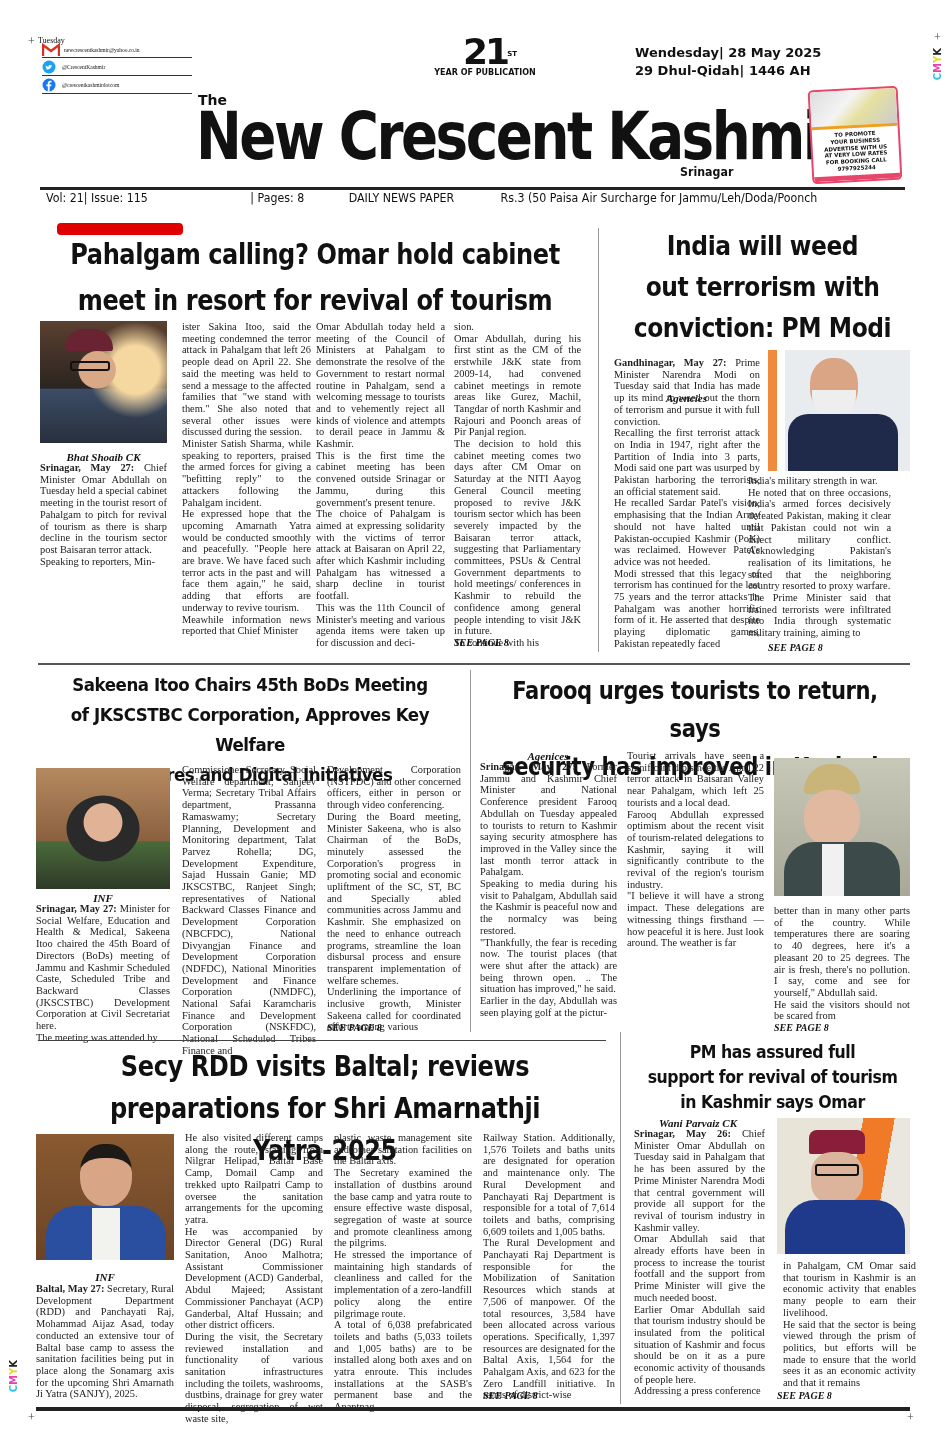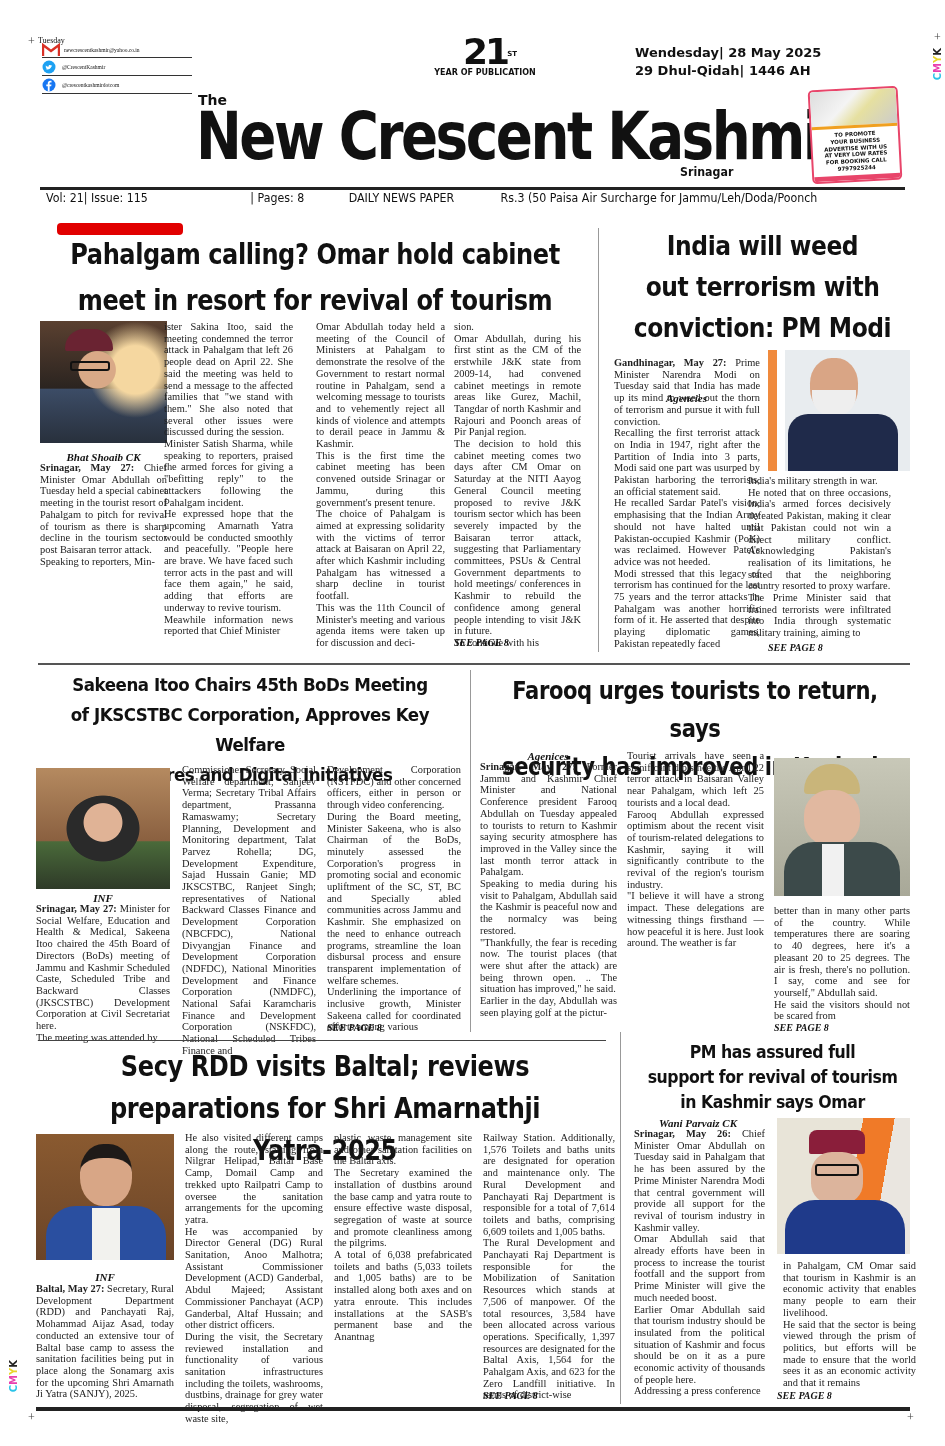--- a/index.html
+++ b/index.html
@@ -99,21 +99,21 @@
 
 <div class="abs photo" style="left:40px;top:321px;width:127px;height:122px;background:radial-gradient(circle at 45% 40%,#d9a987 0 18%,transparent 19%),radial-gradient(circle at 75% 40%,#f5d7a0 0 20%,transparent 40%),linear-gradient(180deg,#5a4030 0%,#2b2420 55%,#3c4c66 56%,#28303c 100%);">
   <div style="position:absolute;left:25px;top:8px;width:48px;height:22px;background:#6a2332;border-radius:20px 20px 3px 3px;"></div>
   <div style="position:absolute;left:30px;top:40px;width:40px;height:10px;border:2px solid #111;border-radius:3px;"></div>
 </div>
 <div class="abs byline" style="left:40px;top:451px;width:127px;">Bhat Shoaib CK</div>
 <div class="abs txt" style="left:40px;top:462px;width:127px;">
   <p><span class="dateline">Srinagar, May 27:</span><span> Chief Minister Omar Abdullah on Tuesday held a special cabinet meeting in the tourist resort of Pahalgam to pitch for revival of tourism as there is sharp decline in the tourism sector post Baisaran terror attack.</span></p>
   <p>Speaking to reporters, Min-</p>
 </div>
-<div class="abs txt" style="left:164px;top:321px;width:129px;">
+<div class="abs txt" style="left:182px;top:321px;width:129px;">
   <p>ister Sakina Itoo, said the meeting condemned the terror attack in Pahalgam that left 26 people dead on April 22. She said the meeting was held to send a message to the affected families that "we stand with them." She also noted that several other issues were discussed during the session.</p>
   <p>Minister Satish Sharma, while speaking to reporters, praised the armed forces for giving a "befitting reply" to the attackers following the Pahalgam incident.</p>
   <p>He expressed hope that the upcoming Amarnath Yatra would be conducted smoothly and peacefully. "People here are brave. We have faced such terror acts in the past and will face them again," he said, adding that efforts are underway to revive tourism.</p>
   <p>Meawhile information news reported that Chief Minister</p>
 </div>
 <div class="abs txt" style="left:316px;top:321px;width:129px;">
   <p>Omar Abdullah today held a meeting of the Council of Ministers at Pahalgam to demonstrate the resolve of the Government to restart normal routine in Pahalgam, send a welcoming message to tourists and to vehemently reject all kinds of violence and attempts to derail peace in Jammu &amp; Kashmir.</p>
   <p>This is the first time the cabinet meeting has been convened outside Srinagar or Jammu, during this government's present tenure.</p>
   <p>The choice of Pahalgam is aimed at expressing solidarity with the victims of terror attack at Baisaran on April 22, after which Kashmir including Pahalgam has witnessed a sharp decline in tourist footfall.</p>
   <p>This was the 11th Council of Minister's meeting and various agenda items were taken up for discussion and deci-</p>
@@ -222,20 +222,21 @@
   <p><span class="dateline">Baltal, May 27:</span><span> Secretary, Rural Development Department (RDD) and Panchayati Raj, Mohammad Aijaz Asad, today conducted an extensive tour of Baltal base camp to assess the sanitation facilities being put in place along the Sonamarg axis for the upcoming Shri Amarnath Ji Yatra (SANJY), 2025.</span></p>
 </div>
 <div class="abs txt" style="left:185px;top:1132px;width:138px;">
   <p>He also visited different camps along the route, starting from Nilgrar Helipad, Baltal Base Camp, Domail Camp and trekked upto Railpatri Camp to oversee the sanitation arrangements for the upcoming yatra.</p>
   <p>He was accompanied by Director General (DG) Rural Sanitation, Anoo Malhotra; Assistant Commissioner Development (ACD) Ganderbal, Abdul Majeed; Assistant Commissioner Panchayat (ACP) Ganderbal, Altaf Hussain; and other district officers.</p>
   <p>During the visit, the Secretary reviewed installation and functionality of various sanitation infrastructures including the toilets, washrooms, dustbins, drainage for grey water disposal, segregation of wet waste site,</p>
 </div>
 <div class="abs txt" style="left:334px;top:1132px;width:138px;">
   <p>plastic waste management site and other sanitation facilities on the Baltal axis.</p>
   <p>The Secretary examined the installation of dustbins around the base camp and yatra route to ensure effective waste disposal, segregation of waste at source and promote cleanliness among the pilgrims.</p>
+  <p>He stressed the importance of maintaining high standards of cleanliness and called for the implementation of a zero-landfill policy along the entire pilgrimage route.</p>
   <p>A total of 6,038 prefabricated toilets and baths (5,033 toilets and 1,005 baths) are to be installed along both axes and on yatra enroute. This includes installations at the SASB's permanent base and the Anantnag</p>
 </div>
 <div class="abs txt" style="left:483px;top:1132px;width:132px;">
   <p>Railway Station. Additionally, 1,576 Toilets and baths units are designated for operation and maintenance only. The Rural Development and Panchayati Raj Department is responsible for a total of 7,614 toilets and baths, comprising 6,609 toilets and 1,005 baths.</p>
   <p>The Rural Development and Panchayati Raj Department is responsible for the Mobilization of Sanitation Resources which stands at 7,506 of manpower. Of the total resources, 3,584 have been allocated across various operations. Specifically, 1,397 resources are designated for the Baltal Axis, 1,564 for the Pahalgam Axis, and 623 for the Zero Landfill initiative. In terms of district-wise</p>
 </div>
 <div class="abs seepage" style="left:483px;top:1390px;width:128px;">SEE PAGE 8</div>
 
 <div class="abs hl" style="left:620px;top:1040px;width:305px;font-size:17.5px;line-height:25px;transform:scaleX(0.9);">
   <div>PM has assured full</div>

